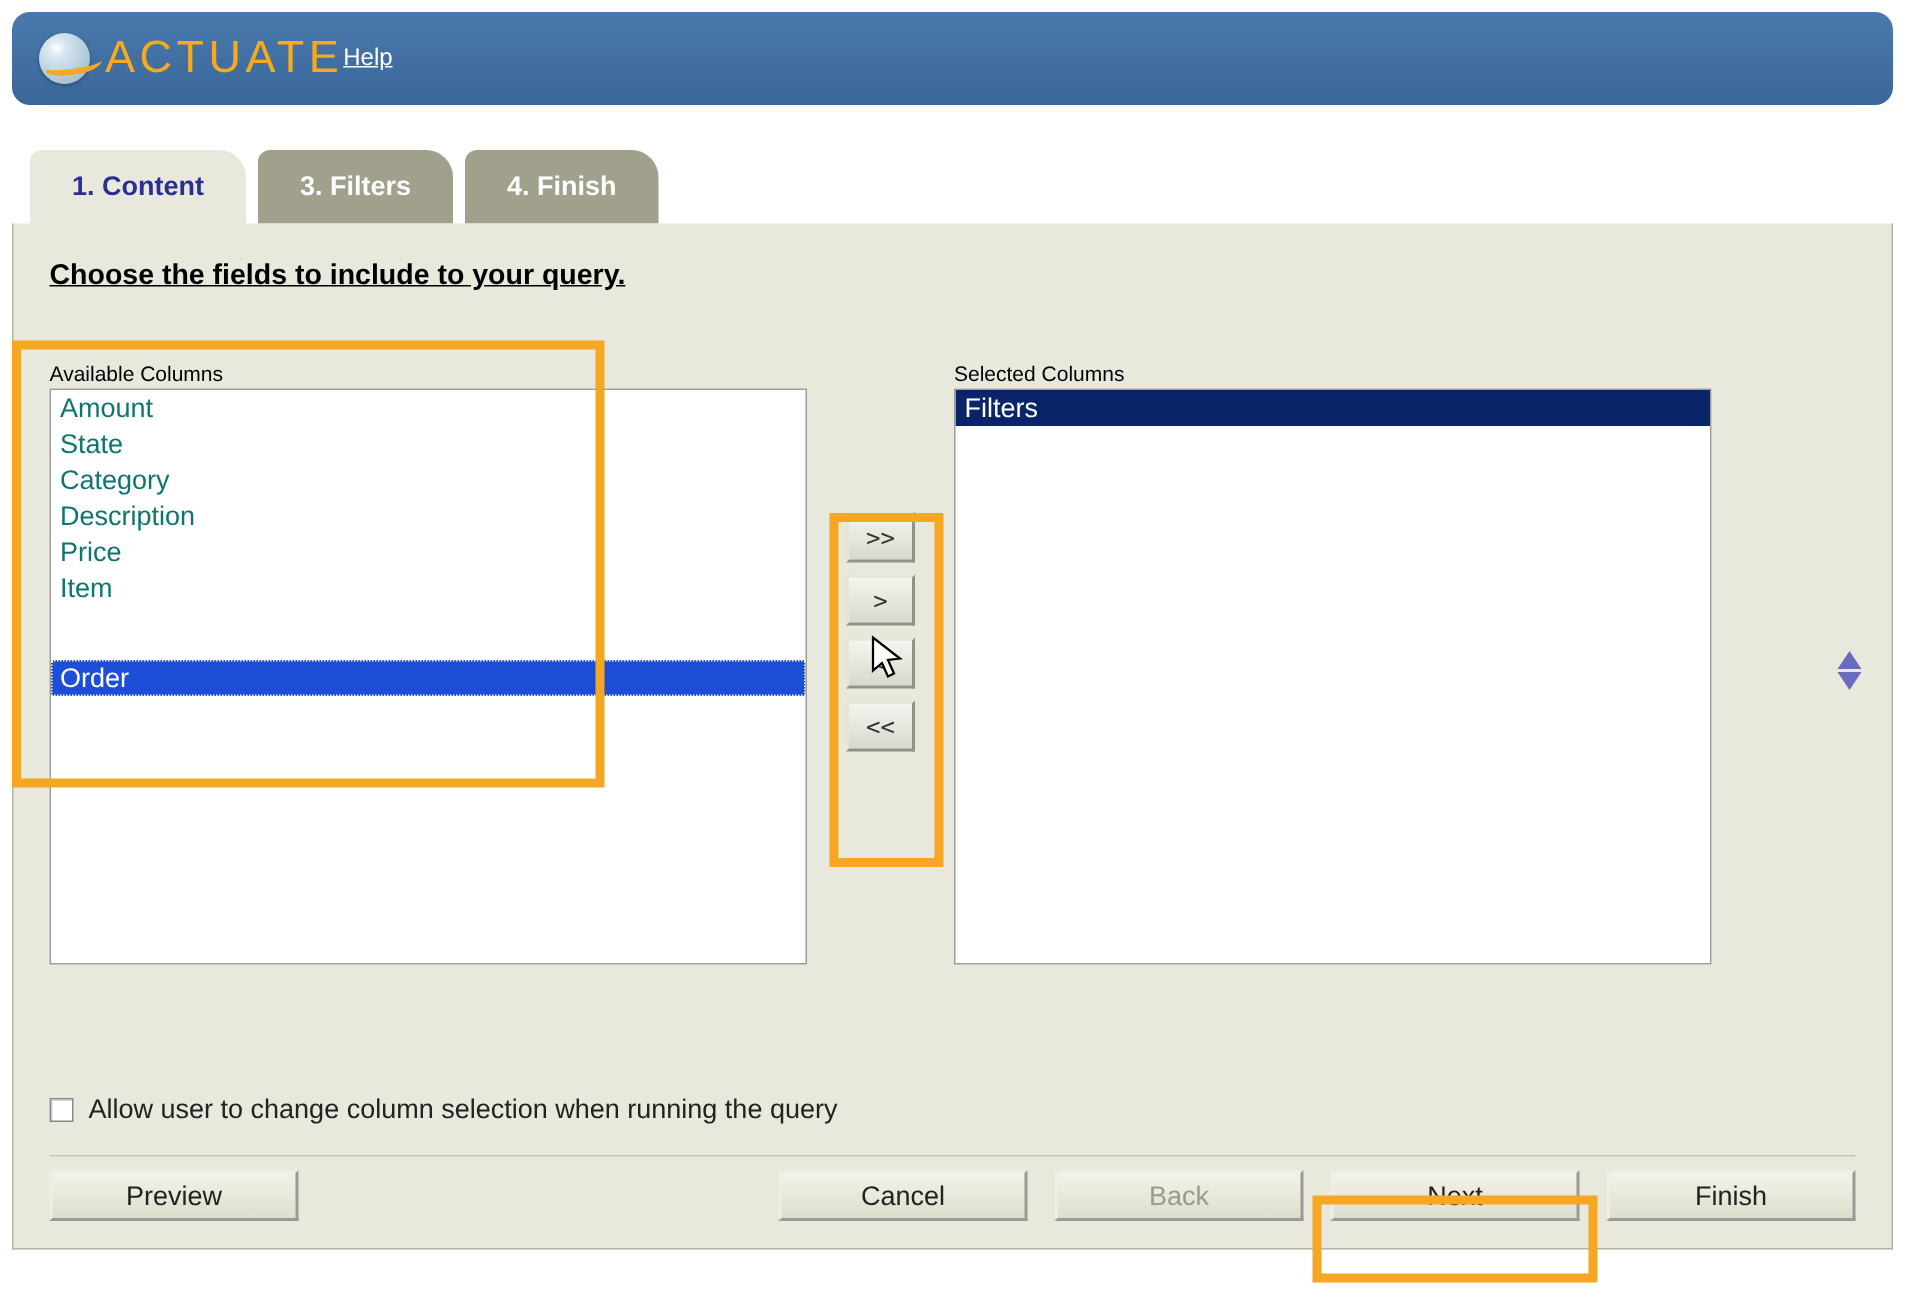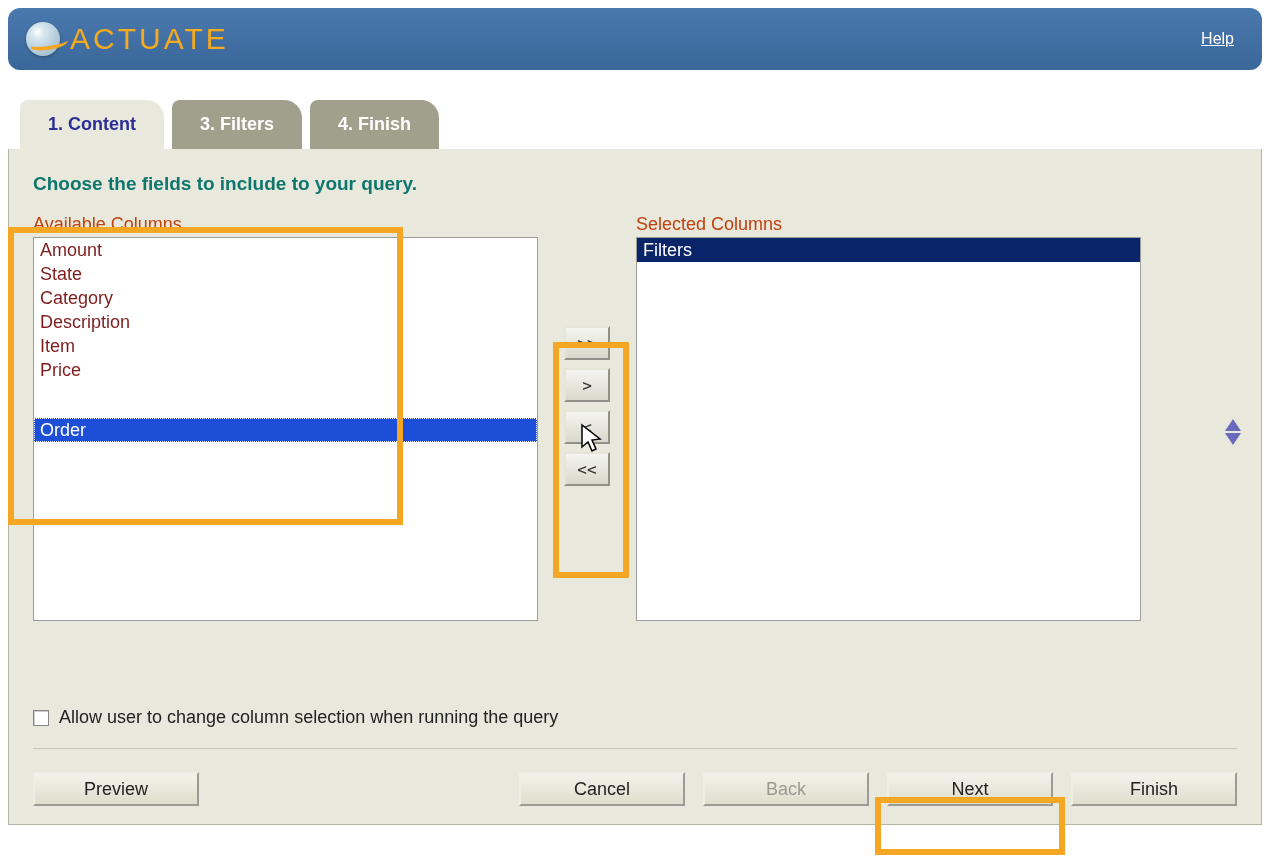--- a/index.html
+++ b/index.html
@@ -16,21 +16,20 @@
     position: relative;
   }
   
   .header {
     margin: 8px 8px 0 8px;
     height: 62px;
     background: linear-gradient(to bottom, #4a79ae, #3a6799);
     border-radius: 12px 12px 12px 12px;
     display: flex;
     align-items: center;
-    justify-content: space-between;
     padding: 0 28px 0 18px;
   }
   .logo {
     display: flex;
     align-items: center;
     gap: 10px;
   }
   .logo-globe {
     width: 34px; height: 34px;
     border-radius: 50%;
@@ -85,50 +84,52 @@
     margin: 0 8px 8px 8px;
     background: #e8e8dc;
     border: 1px solid #b5b5a5;
     border-top: none;
     padding: 20px 24px 18px 24px;
     position: relative;
   }
   .instruction {
     font-size: 19px;
     font-weight: bold;
-    color: #0f766e;
-    margin-bottom: 19px;
+    color: #000000;
+    margin-bottom: 34px;
     margin-top: 4px;
+    text-decoration: underline;
   }
   .columns-row {
     display: flex;
     align-items: flex-start;
     gap: 18px;
     position: relative;
   }
   .list-group { flex: 0 0 505px; }
   .list-group-right { flex: 0 0 505px; }
   .list-label {
-    font-size: 18px;
-    color: #c2410c;
+    font-size: 14px;
+    color: #000000;
     margin-bottom: 2px;
+    margin-top: 12px;
   }
   .listbox {
     width: 505px;
     height: 384px;
     background: #ffffff;
     border: 1px solid #9c9c9c;
     overflow: hidden;
   }
   .list-item {
     font-size: 18px;
     padding: 0 6px;
     line-height: 24px;
     cursor: pointer;
-    color: #7f1d1d;
+    color: #0f766e;
     white-space: nowrap;
   }
   .list-item.selected {
     background: #0a246a;
     color: #ffffff;
   }
   .list-item.selected-dotted {
     background: #1d4ed8;
     color: #ffffff;
     outline: 1px dotted #ffffff;
@@ -207,21 +208,21 @@
     box-shadow: inset 1px 1px 0 #ccc;
   }
   
   .divider {
     margin-top: 20px;
     height: 2px;
     background: linear-gradient(to bottom, #b8b8aa, #f5f5ec);
   }
   
   .footer {
-    margin-top: 22px;
+    margin-top: 8px;
     display: flex;
     align-items: center;
     gap: 18px;
   }
   .footer-spacer { flex: 1; }
   .btn {
     width: 166px;
     height: 34px;
     background: linear-gradient(to bottom, #f2f2ea, #dedecd);
     border: 2px outset #efeee5;
@@ -260,22 +261,22 @@
 
     <div class="columns-row">
 
       <div class="list-group">
         <div class="list-label">Available Columns</div>
         <div class="listbox" id="available-list">
             <div class="list-item">Amount</div>
             <div class="list-item">State</div>
             <div class="list-item">Category</div>
             <div class="list-item">Description</div>
+            <div class="list-item">Price</div>
             <div class="list-item">Item</div>
-            <div class="list-item">Price</div>
             <div class="list-item selected-dotted">Order</div>
           </div>
       </div>
 
       <div class="transfer-col">
         <button class="transfer-btn">&gt;&gt;</button>
         <button class="transfer-btn">&gt;</button>
         <button class="transfer-btn">&lt;</button>
         <button class="transfer-btn">&lt;&lt;</button>
       </div>

